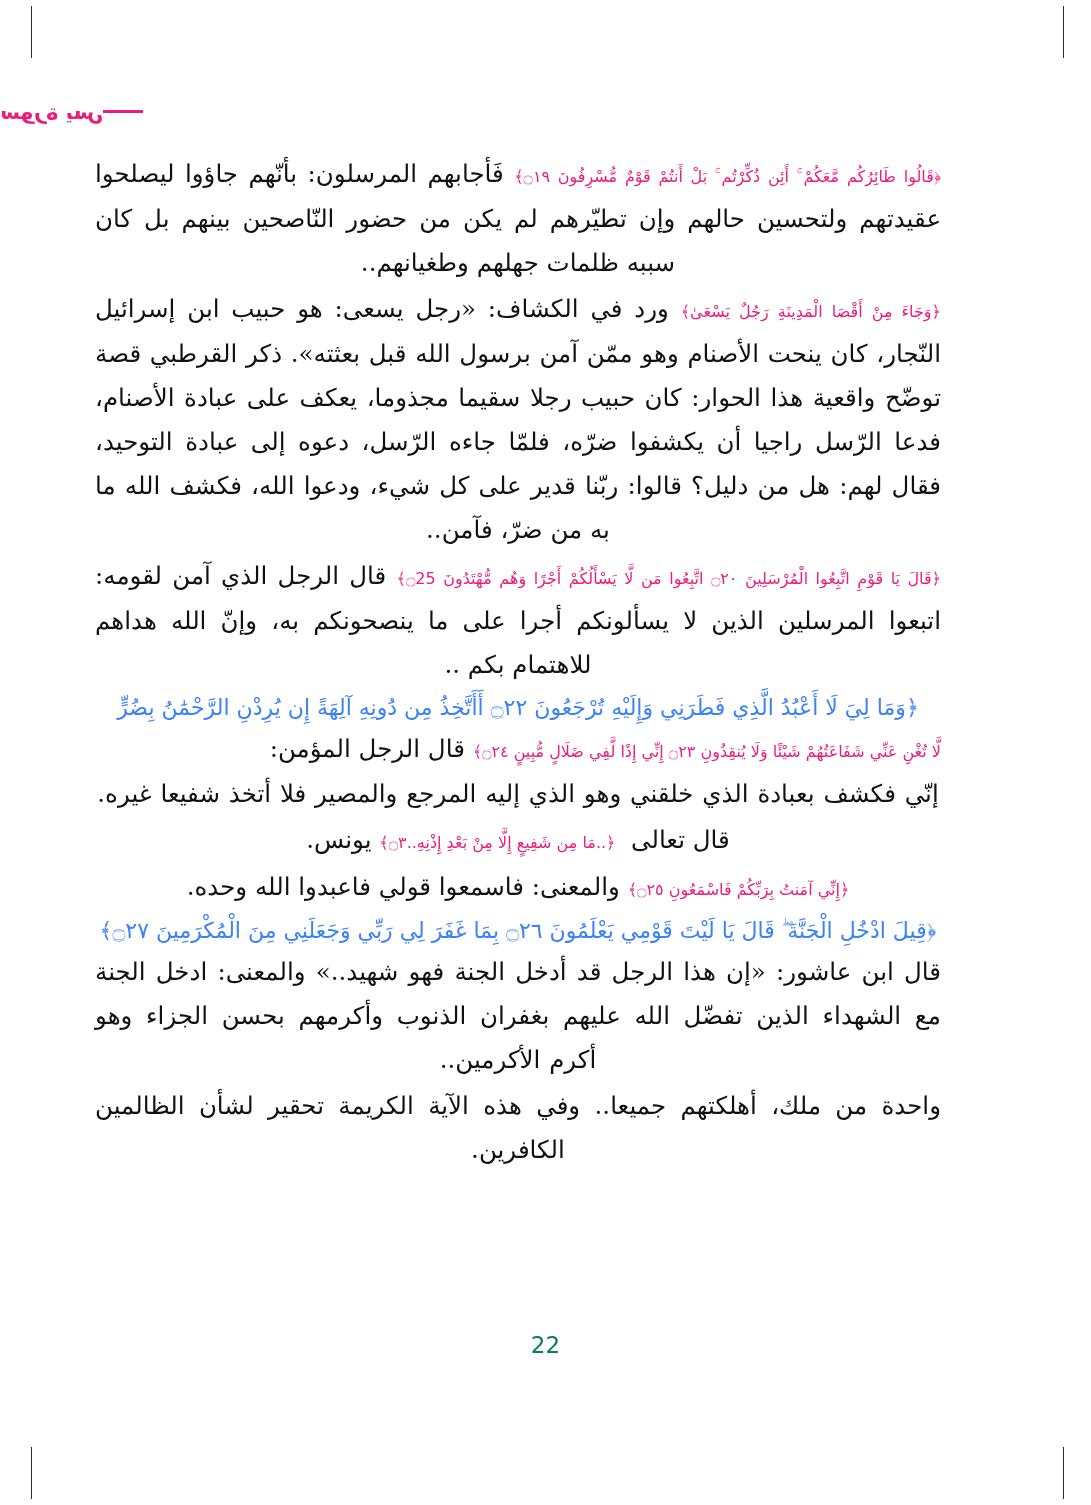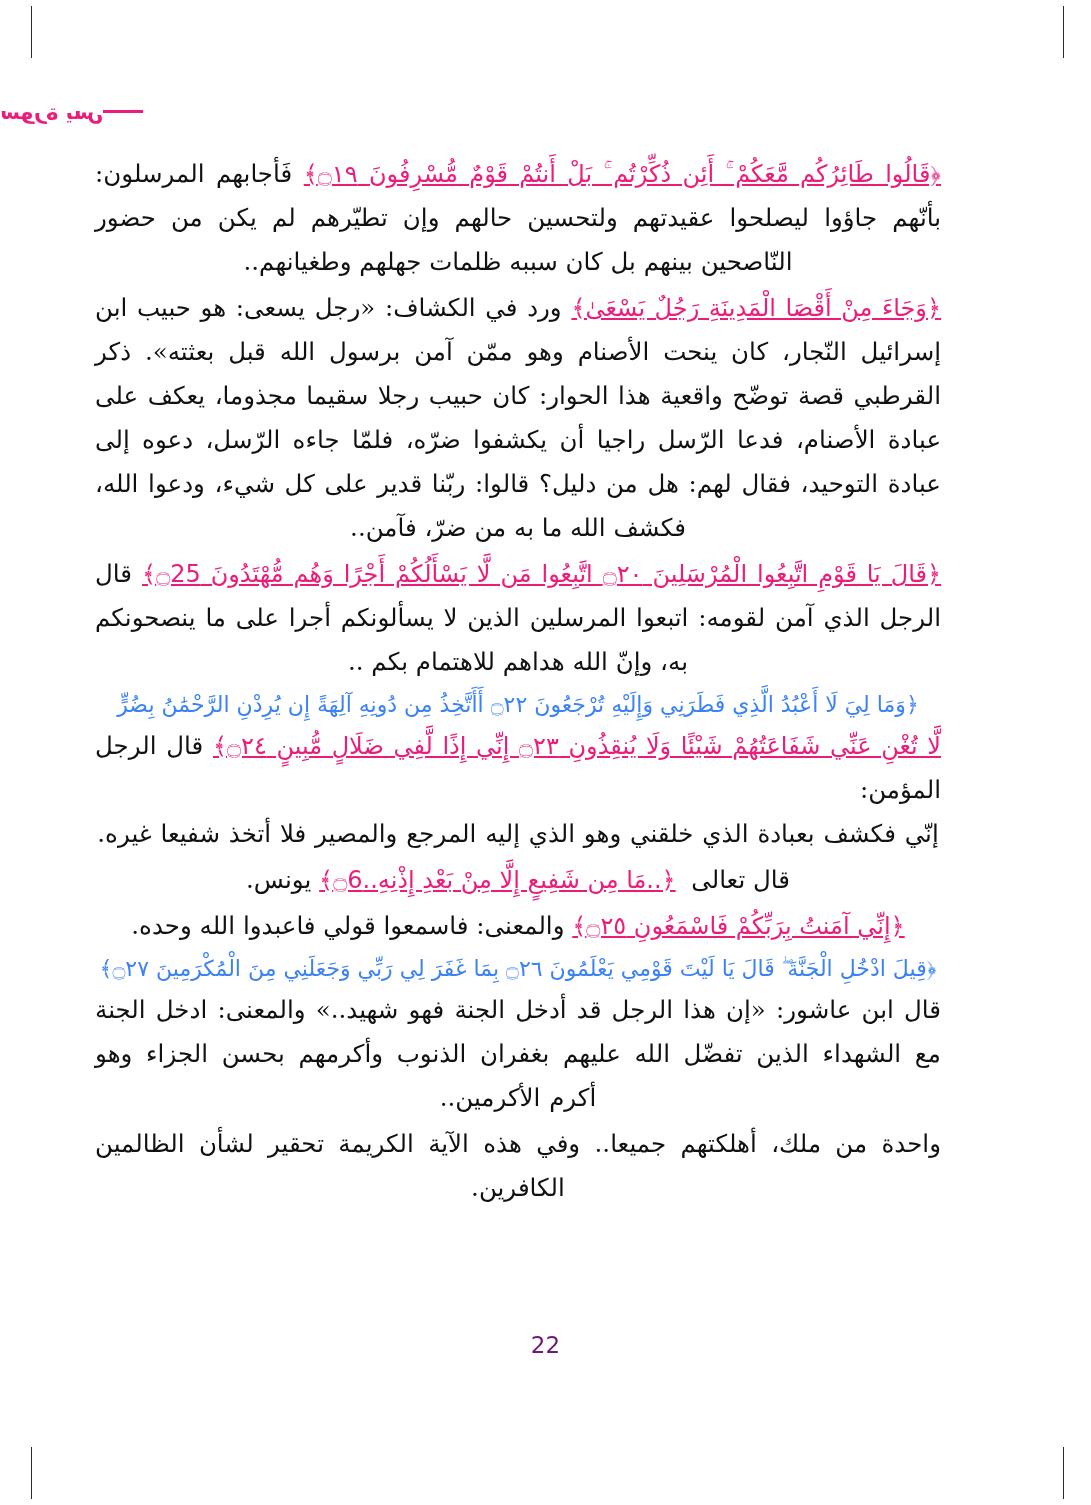--- a/index.html
+++ b/index.html
@@ -78,28 +78,27 @@
     font-family: "DejaVu Serif", "Liberation Serif", serif;
     text-align: justify;
     text-align-last: center;
     direction: rtl;
     word-spacing: 1px;
   }
 
   
   .ayah {
     color: #ec1d7a;
-    font-size: 24px;
+    font-size: 16px;
     line-height: 40px;
     font-family: "DejaVu Sans", "Liberation Sans", sans-serif;
     letter-spacing: -0.6px;
     direction: rtl;
     unicode-bidi: isolate;
     white-space: normal;
-    text-decoration: underline;
   }
 
   .ayah-line {
     color: #3b82f6;
     font-size: 22px;
     line-height: 38px;
     font-family: "DejaVu Sans", "Liberation Sans", sans-serif;
     letter-spacing: -0.8px;
     text-align: center;
     direction: rtl;
@@ -121,21 +120,21 @@
   .mixed.center-all { text-align: center; text-align-last: center; }
 
   
   .folio {
     position: absolute;
     top: 1332px;
     left: 0;
     right: 0;
     text-align: center;
     font-size: 23px;
-    color: #701a75;
+    color: #0f766e;
     font-family: "DejaVu Sans", "Liberation Sans", sans-serif;
     direction: ltr;
   }
 </style>
 </head>
 <body>
 
 <div class="page">
 
   <div class="crop-mark crop-tl-v"></div>
@@ -161,21 +160,21 @@
       <p class="mixed"><span class="ayah">﴿قَالَ يَا قَوْمِ اتَّبِعُوا الْمُرْسَلِينَ ۝٢٠ اتَّبِعُوا مَن لَّا يَسْأَلُكُمْ أَجْرًا وَهُم مُّهْتَدُونَ ۝25﴾</span> <span>قال</span> <span>الرجل الذي آمن لقومه: اتبعوا المرسلين الذين لا يسألونكم أجرا على ما ينصحونكم به، وإنّ الله هداهم للاهتمام بكم ..</span></p>
     </div>
 
     <div class="block">
       <p class="ayah-line">﴿وَمَا لِيَ لَا أَعْبُدُ الَّذِي فَطَرَنِي وَإِلَيْهِ تُرْجَعُونَ ۝٢٢ أَأَتَّخِذُ مِن دُونِهِ آلِهَةً إِن يُرِدْنِ الرَّحْمَٰنُ بِضُرٍّ</p>
       <p class="mixed right-last"><span class="ayah">لَّا تُغْنِ عَنِّي شَفَاعَتُهُمْ شَيْئًا وَلَا يُنقِذُونِ ۝٢٣ إِنِّي إِذًا لَّفِي ضَلَالٍ مُّبِينٍ ۝٢٤﴾</span> <span>قال الرجل المؤمن:</span></p>
       <p class="prose">إنّي فكشف بعبادة الذي خلقني وهو الذي إليه المرجع والمصير فلا أتخذ شفيعا غيره.</p>
     </div>
 
     <div class="block">
-      <p class="mixed center-all"><span>قال  تعالى</span>&nbsp;&nbsp;<span class="ayah">﴿..مَا مِن شَفِيعٍ إِلَّا مِنْ بَعْدِ إِذْنِهِ..۝6﴾</span> <span>يونس.</span></p>
+      <p class="mixed center-all"><span>قال  تعالى</span>&nbsp;&nbsp;<span class="ayah">﴿..مَا مِن شَفِيعٍ إِلَّا مِنْ بَعْدِ إِذْنِهِ..۝٣﴾</span> <span>يونس.</span></p>
     </div>
 
     <div class="block">
       <p class="mixed center-all"><span class="ayah">﴿إِنِّي آمَنتُ بِرَبِّكُمْ فَاسْمَعُونِ ۝٢٥﴾</span> <span>والمعنى: فاسمعوا قولي فاعبدوا الله وحده.</span></p>
     </div>
 
     <div class="block">
       <p class="ayah-line">﴿قِيلَ ادْخُلِ الْجَنَّةَ ۖ قَالَ يَا لَيْتَ قَوْمِي يَعْلَمُونَ ۝٢٦ بِمَا غَفَرَ لِي رَبِّي وَجَعَلَنِي مِنَ الْمُكْرَمِينَ ۝٢٧﴾</p>
       <p class="prose">قال ابن عاشور: «إن هذا الرجل قد أدخل الجنة فهو شهيد..» والمعنى: ادخل الجنة مع الشهداء الذين تفضّل الله عليهم بغفران الذنوب وأكرمهم بحسن الجزاء وهو أكرم الأكرمين..</p>
     </div>

